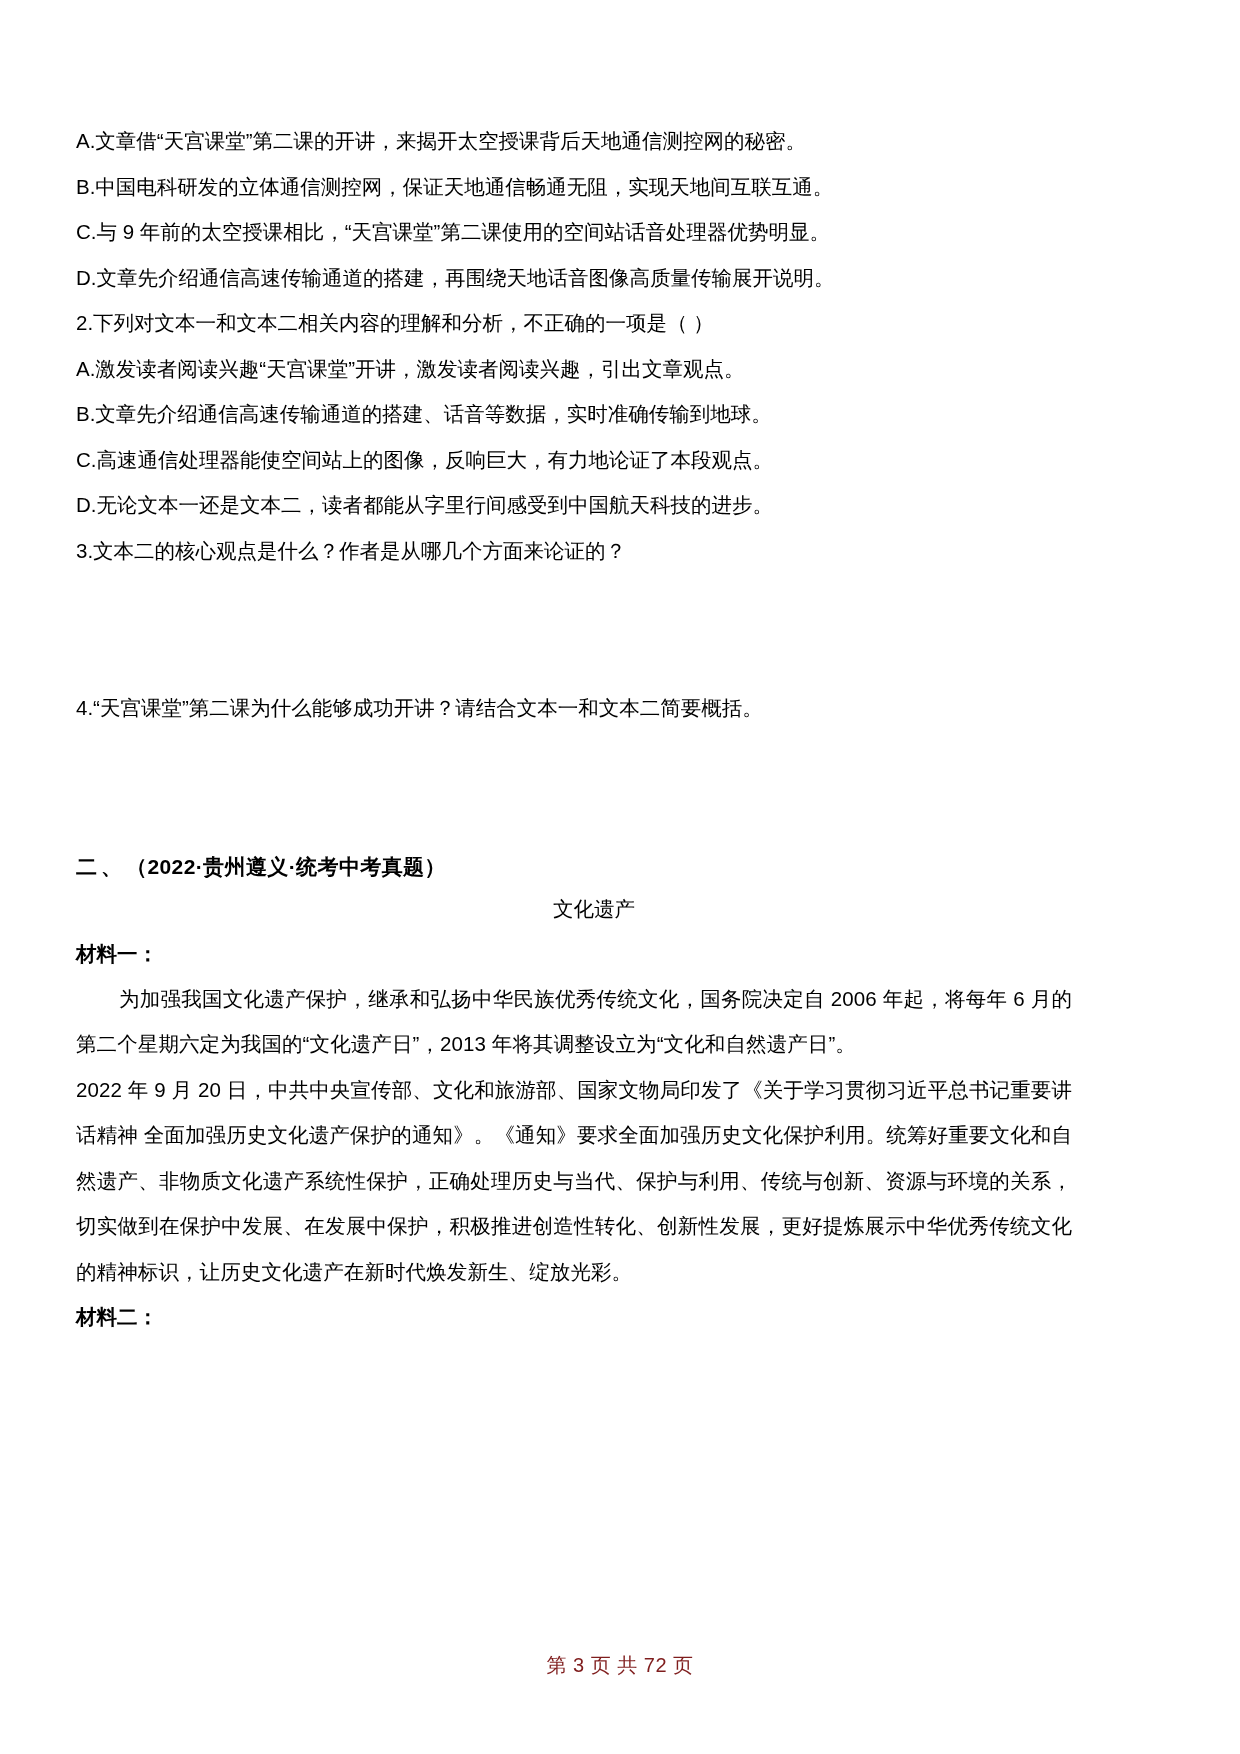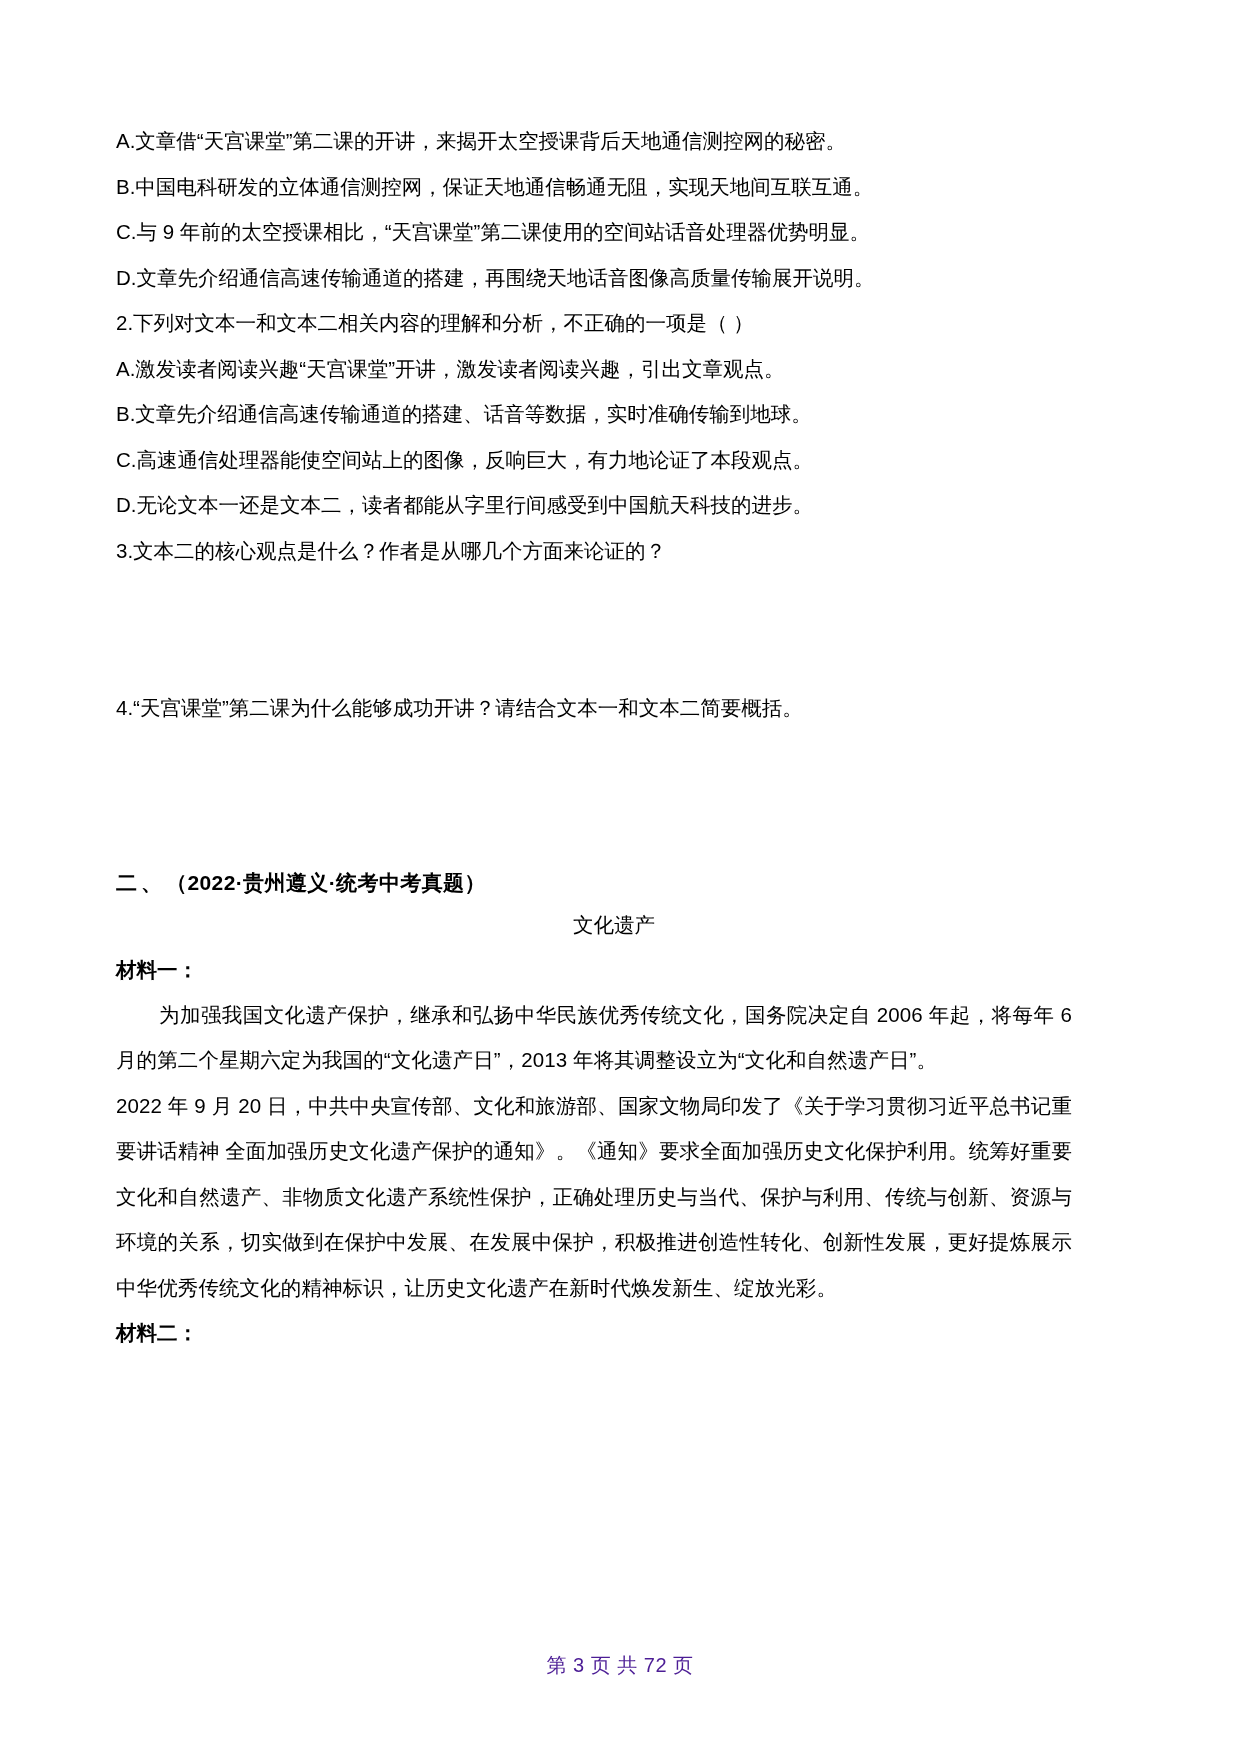--- a/index.html
+++ b/index.html
@@ -13,35 +13,35 @@
     font-family: "Liberation Sans", "DejaVu Sans", sans-serif;
     color: #000000;
     position: relative;
     overflow: hidden;
   }
   .page {
     position: relative;
     width: 1240px;
     height: 1754px;
     box-sizing: border-box;
-    padding: 118px 168px 0 116px;
+    padding: 118px 168px 0 76px;
   }
   .qline {
     font-size: 20.5px;
     line-height: 45.5px;
     white-space: nowrap;
   }
   .blank-gap-lg { height: 112px; }
 
   .section-heading {
     font-size: 21px;
     font-weight: bold;
     line-height: 40px;
     letter-spacing: 0.4px;
-    margin-top: 20px;
+    margin-top: 4px;
   }
   .section-heading .idx {
     font-weight: bold;
     letter-spacing: 4px;
   }
   .doc-title {
     text-align: center;
     font-size: 20.5px;
     line-height: 44px;
     margin-left: 40px;
@@ -60,21 +60,21 @@
   }
   .para.indent { text-indent: 2.1em; }
   .footer {
     position: absolute;
     left: 0;
     right: 0;
     bottom: 75px;
     text-align: center;
     font-size: 20px;
     letter-spacing: 0.5px;
-    color: #4c1d95;
+    color: #7f1d1d;
   }
 </style>
 </head>
 <body>
 
 <div class="page">
 
   <div>
     <div class="qline">A.文章借“天宫课堂”第二课的开讲，来揭开太空授课背后天地通信测控网的秘密。</div>
     <div class="qline">B.中国电科研发的立体通信测控网，保证天地通信畅通无阻，实现天地间互联互通。</div>

